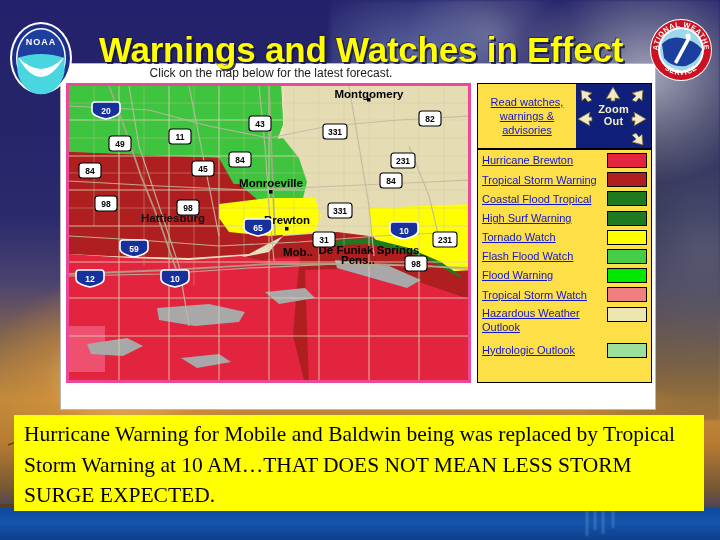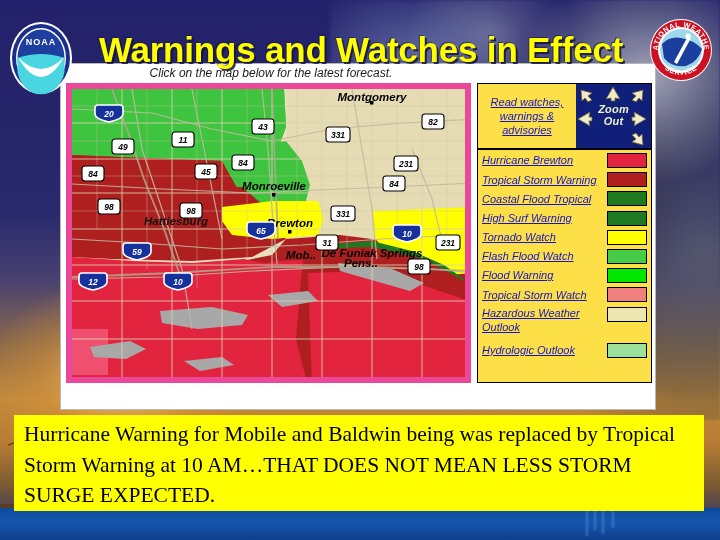--- a/index.html
+++ b/index.html
@@ -71,32 +71,31 @@
   
   #noaa-logo { position: absolute; left: 8px; top: 20px; width: 66px; height: 76px; z-index: 5; }
   #nws-logo  { position: absolute; left: 648px; top: 16px; width: 66px; height: 70px; z-index: 5; }
 
   
   #panel {
     position: absolute; left: 60px; top: 63px; width: 596px; height: 347px;
     background: #ffffff;
     border: 1px solid #b8b8b8;
     z-index: 3;
-    font-style: italic;
   }
   #panel-hint {
     position: absolute; left: 0; top: 0; width: 420px; height: 18px;
     font-size: 12px; color: #1a1a1a; text-align: center;
     line-height: 18px; white-space: nowrap;
   }
 
   
   #map {
     position: absolute; left: 5px; top: 19px; width: 405px; height: 300px;
-    border: 6px solid #ec4899; overflow: hidden; background: #e8e0be;
+    border: 3px solid #ec4899; overflow: hidden; background: #e8e0be;
   }
   #map svg { display: block; }
 
   #map-caption {
     position: absolute; left: 5px; top: 322px; width: 405px;
     text-align: center; font-size: 11.5px; color: #111; white-space: nowrap;
   }
 
   
   #legend {

